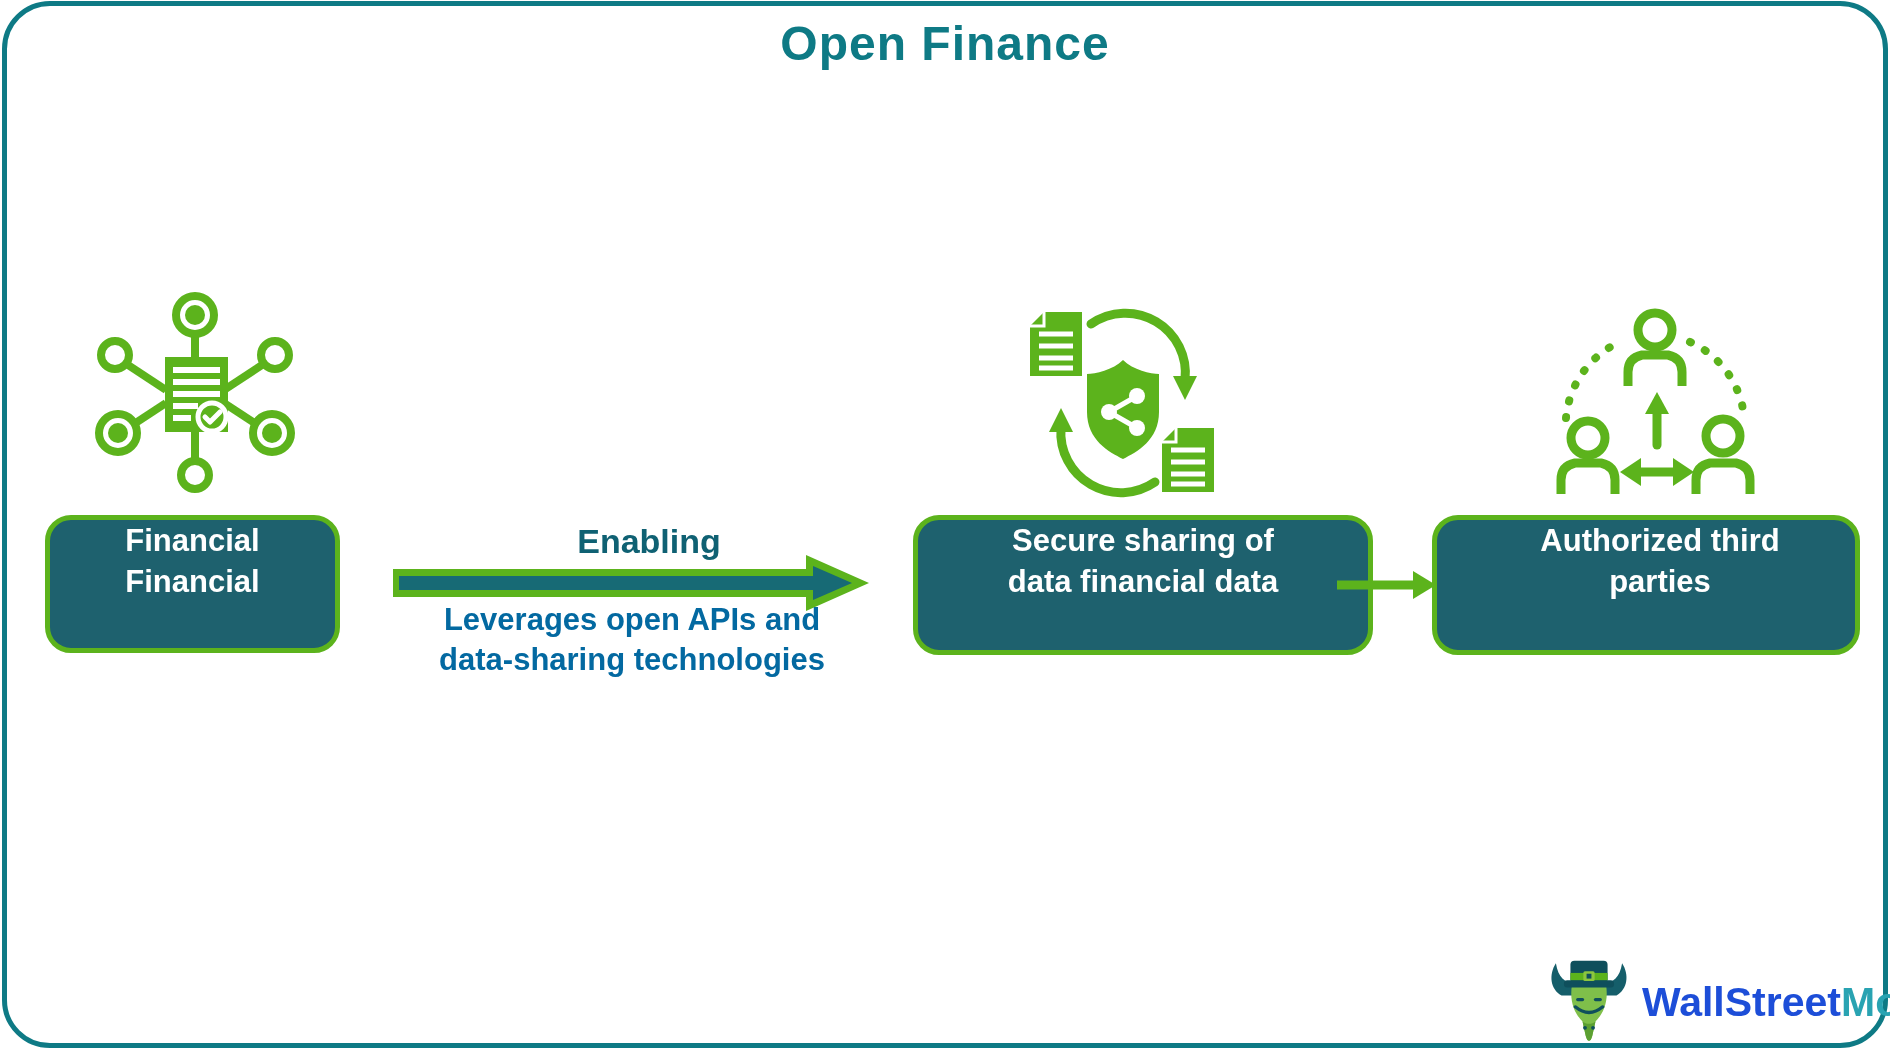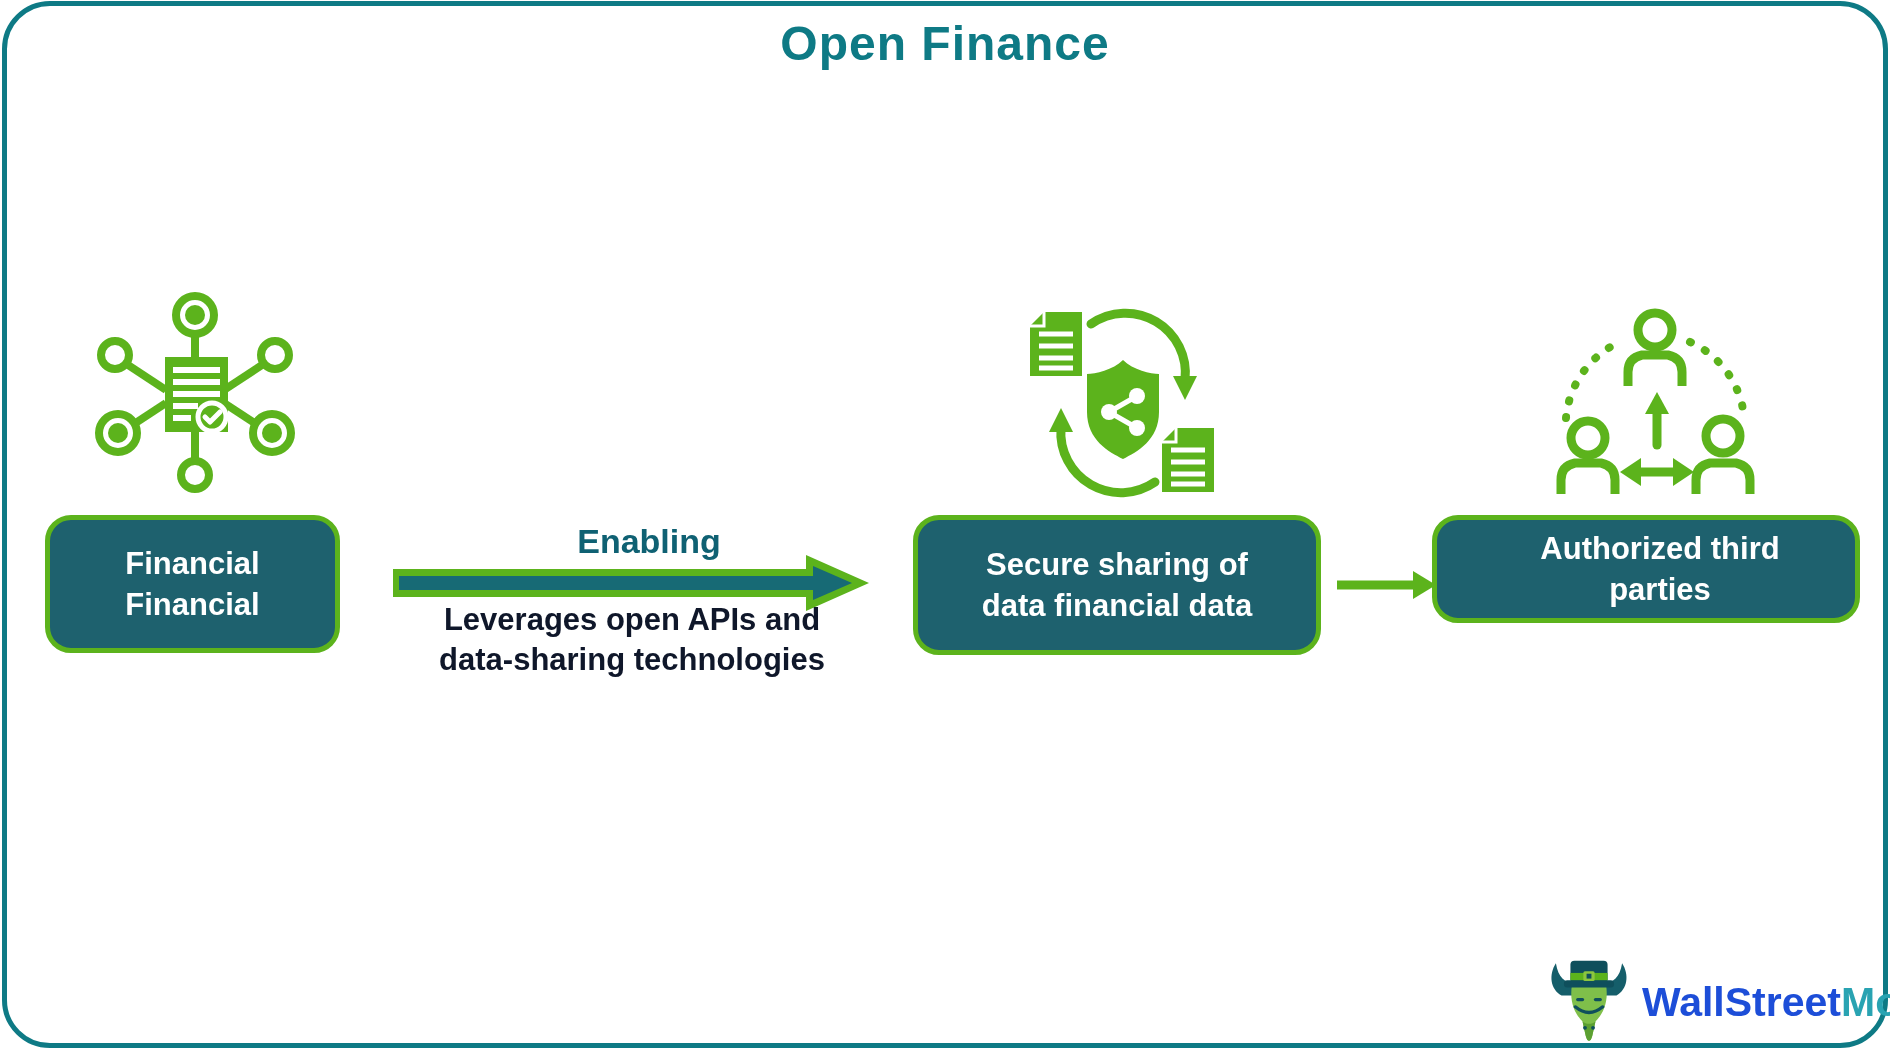--- a/index.html
+++ b/index.html
@@ -36,52 +36,51 @@
   .icon-abs { position: absolute; }
 
   .flow-box {
     position: absolute;
     background: #1E616E;
     border: 5px solid #5CB31C;
     border-radius: 26px;
     display: flex;
     flex-direction: column;
     align-items: center;
-    justify-content: center;
     color: #ffffff;
     font-weight: bold;
     font-size: 31px;
     line-height: 41px;
     text-align: center;
   }
   .flow-box span { display: block; }
 
   .box-financial   { left: 45px;   top: 515px; width: 295px; height: 138px; }
-  .box-secure      { left: 913px;  top: 515px; width: 408px; height: 140px; }
-  .box-authorized  { left: 1432px; top: 515px; width: 428px; height: 108px; padding-left: 28px; }
+  .box-secure      { left: 913px;  top: 515px; width: 460px; height: 140px; }
+  .box-authorized  { left: 1432px; top: 515px; width: 428px; height: 140px; padding-left: 28px; }
 
   .enabling-label {
     position: absolute;
     left: 410px; top: 522px;
     width: 478px;
     text-align: center;
     font-size: 34px;
     font-weight: bold;
     color: #0F6173;
   }
 
   .enabling-caption {
     position: absolute;
     left: 318px; top: 600px;
     width: 628px;
     text-align: center;
     font-size: 31px;
     font-weight: bold;
     line-height: 40px;
-    color: #0f172a;
+    color: #0369a1;
   }
   .enabling-caption span { display: block; }
 
   .main-arrow   { position: absolute; left: 393px; top: 552px; }
   .link-arrow   { position: absolute; left: 1337px; top: 567px; }
 
   .logo {
     position: absolute;
     left: 1548px; top: 960px;
     display: flex;

